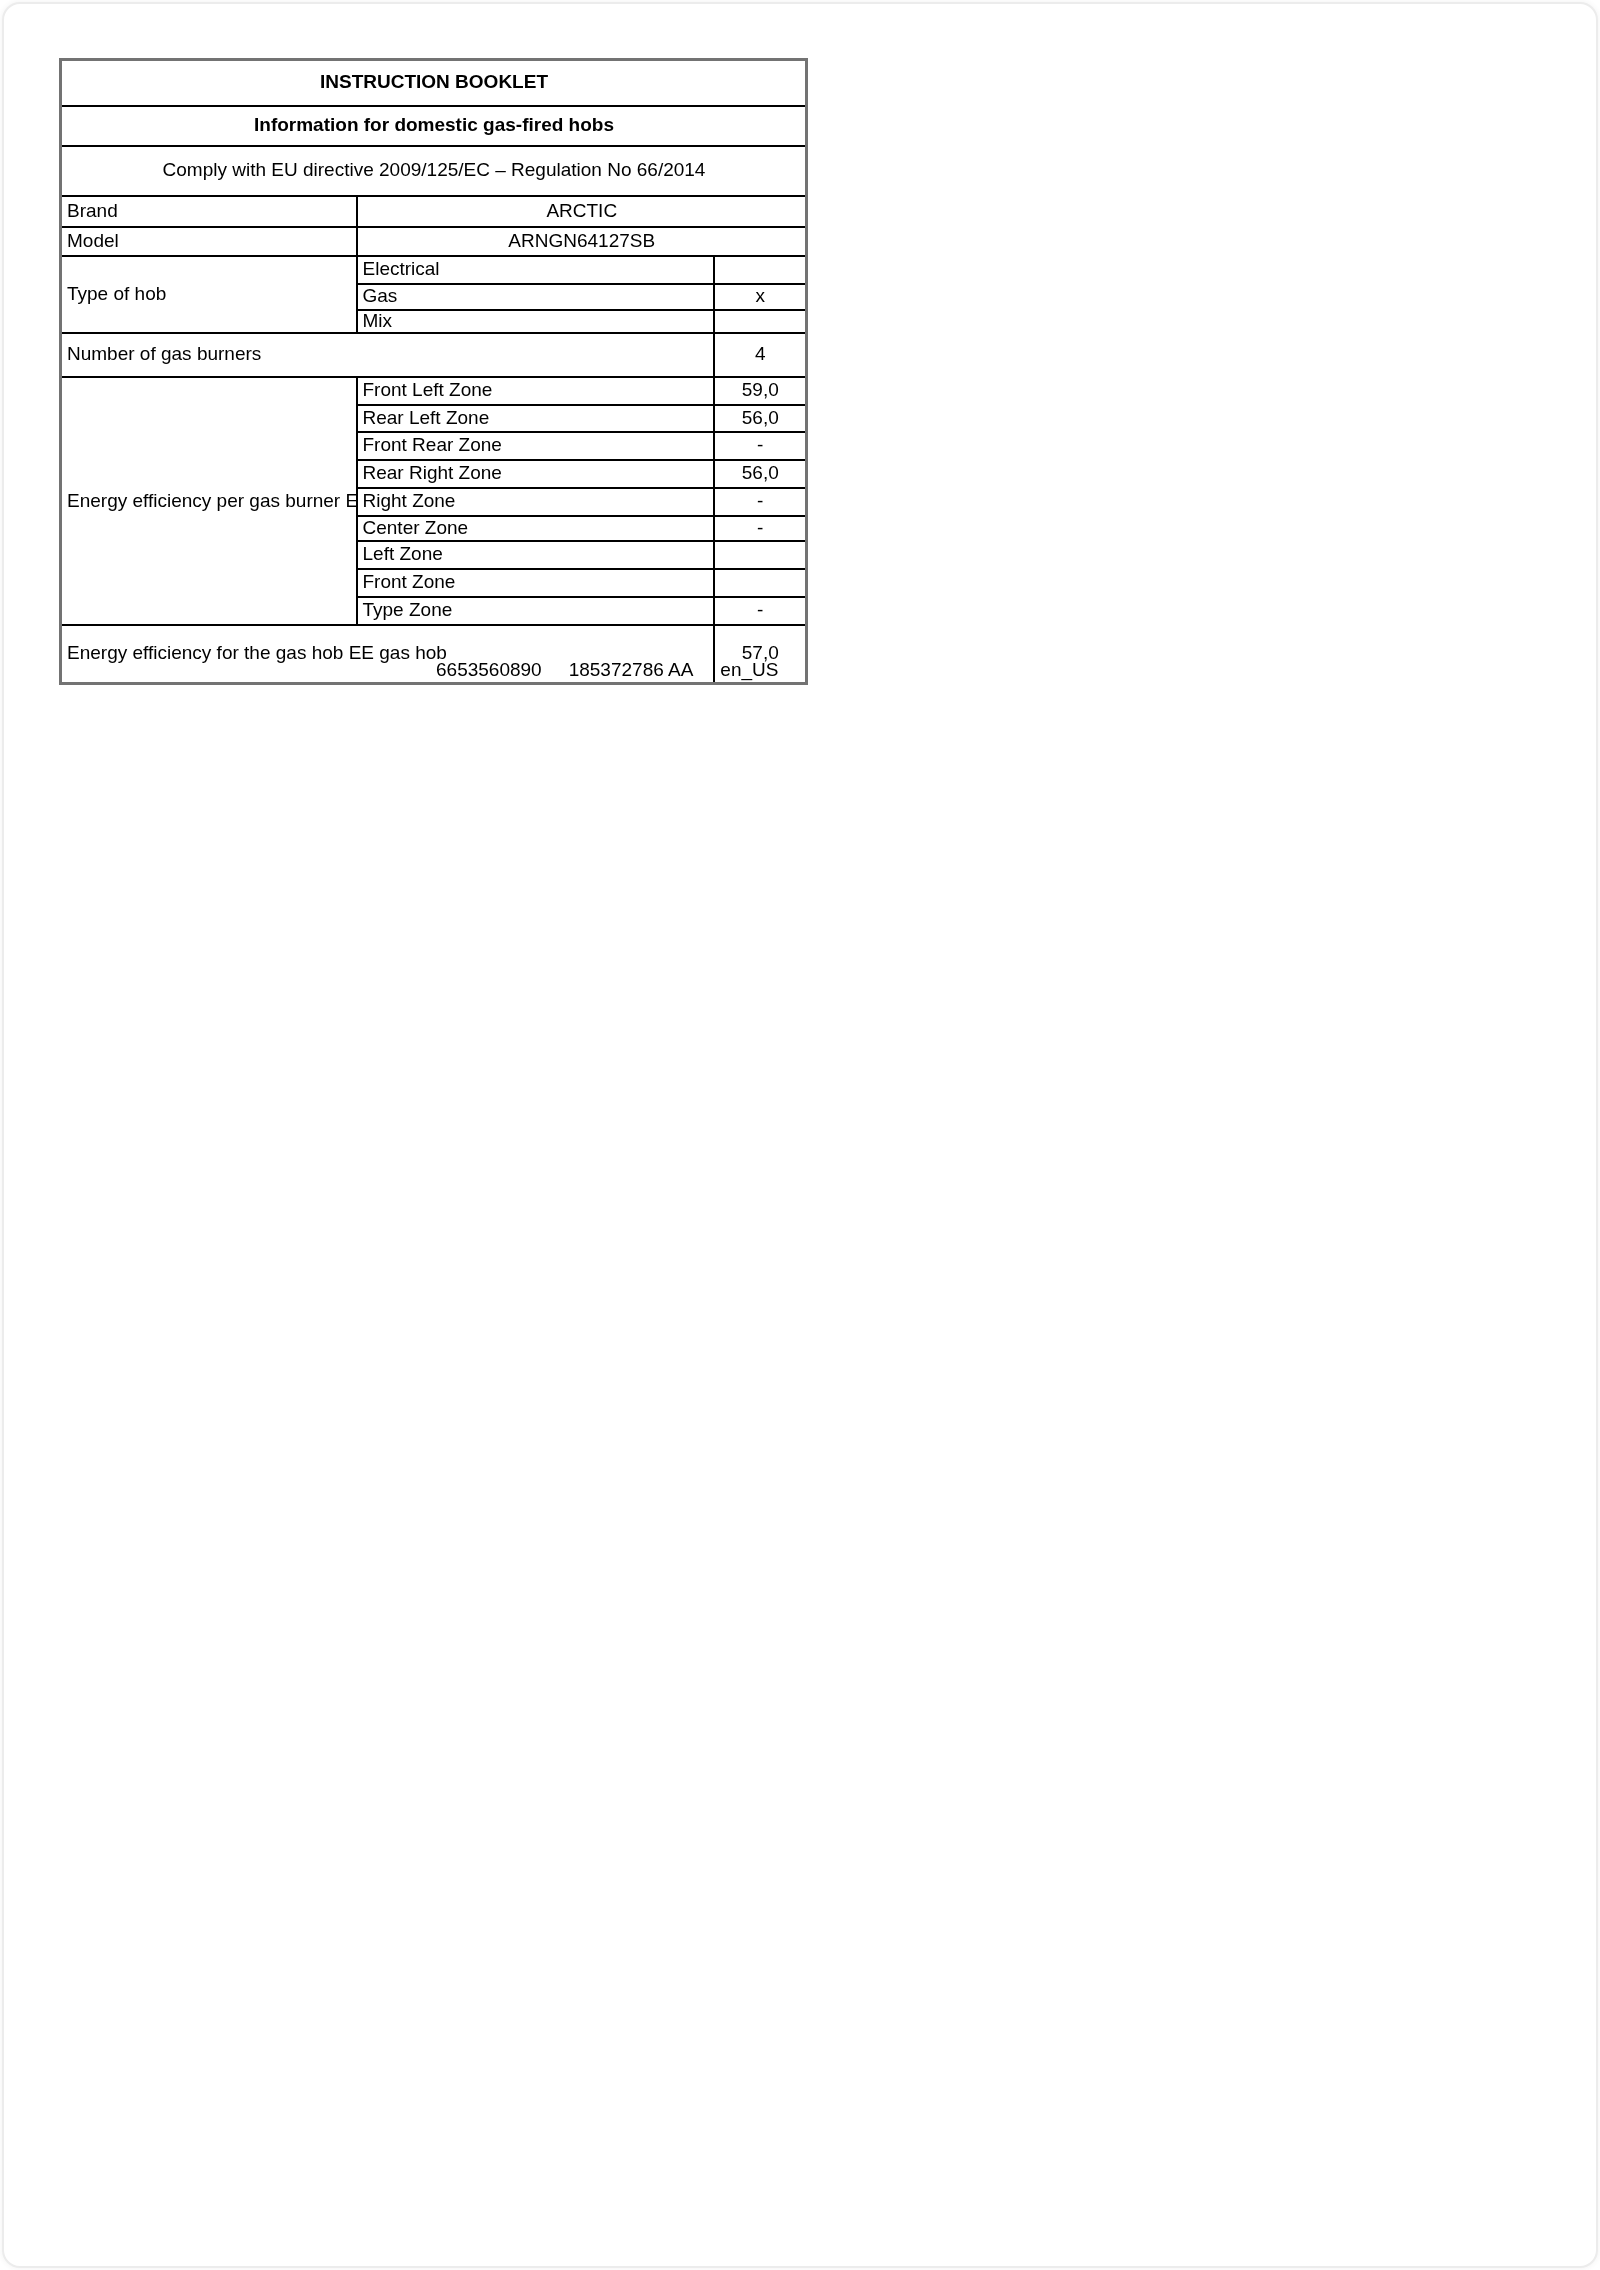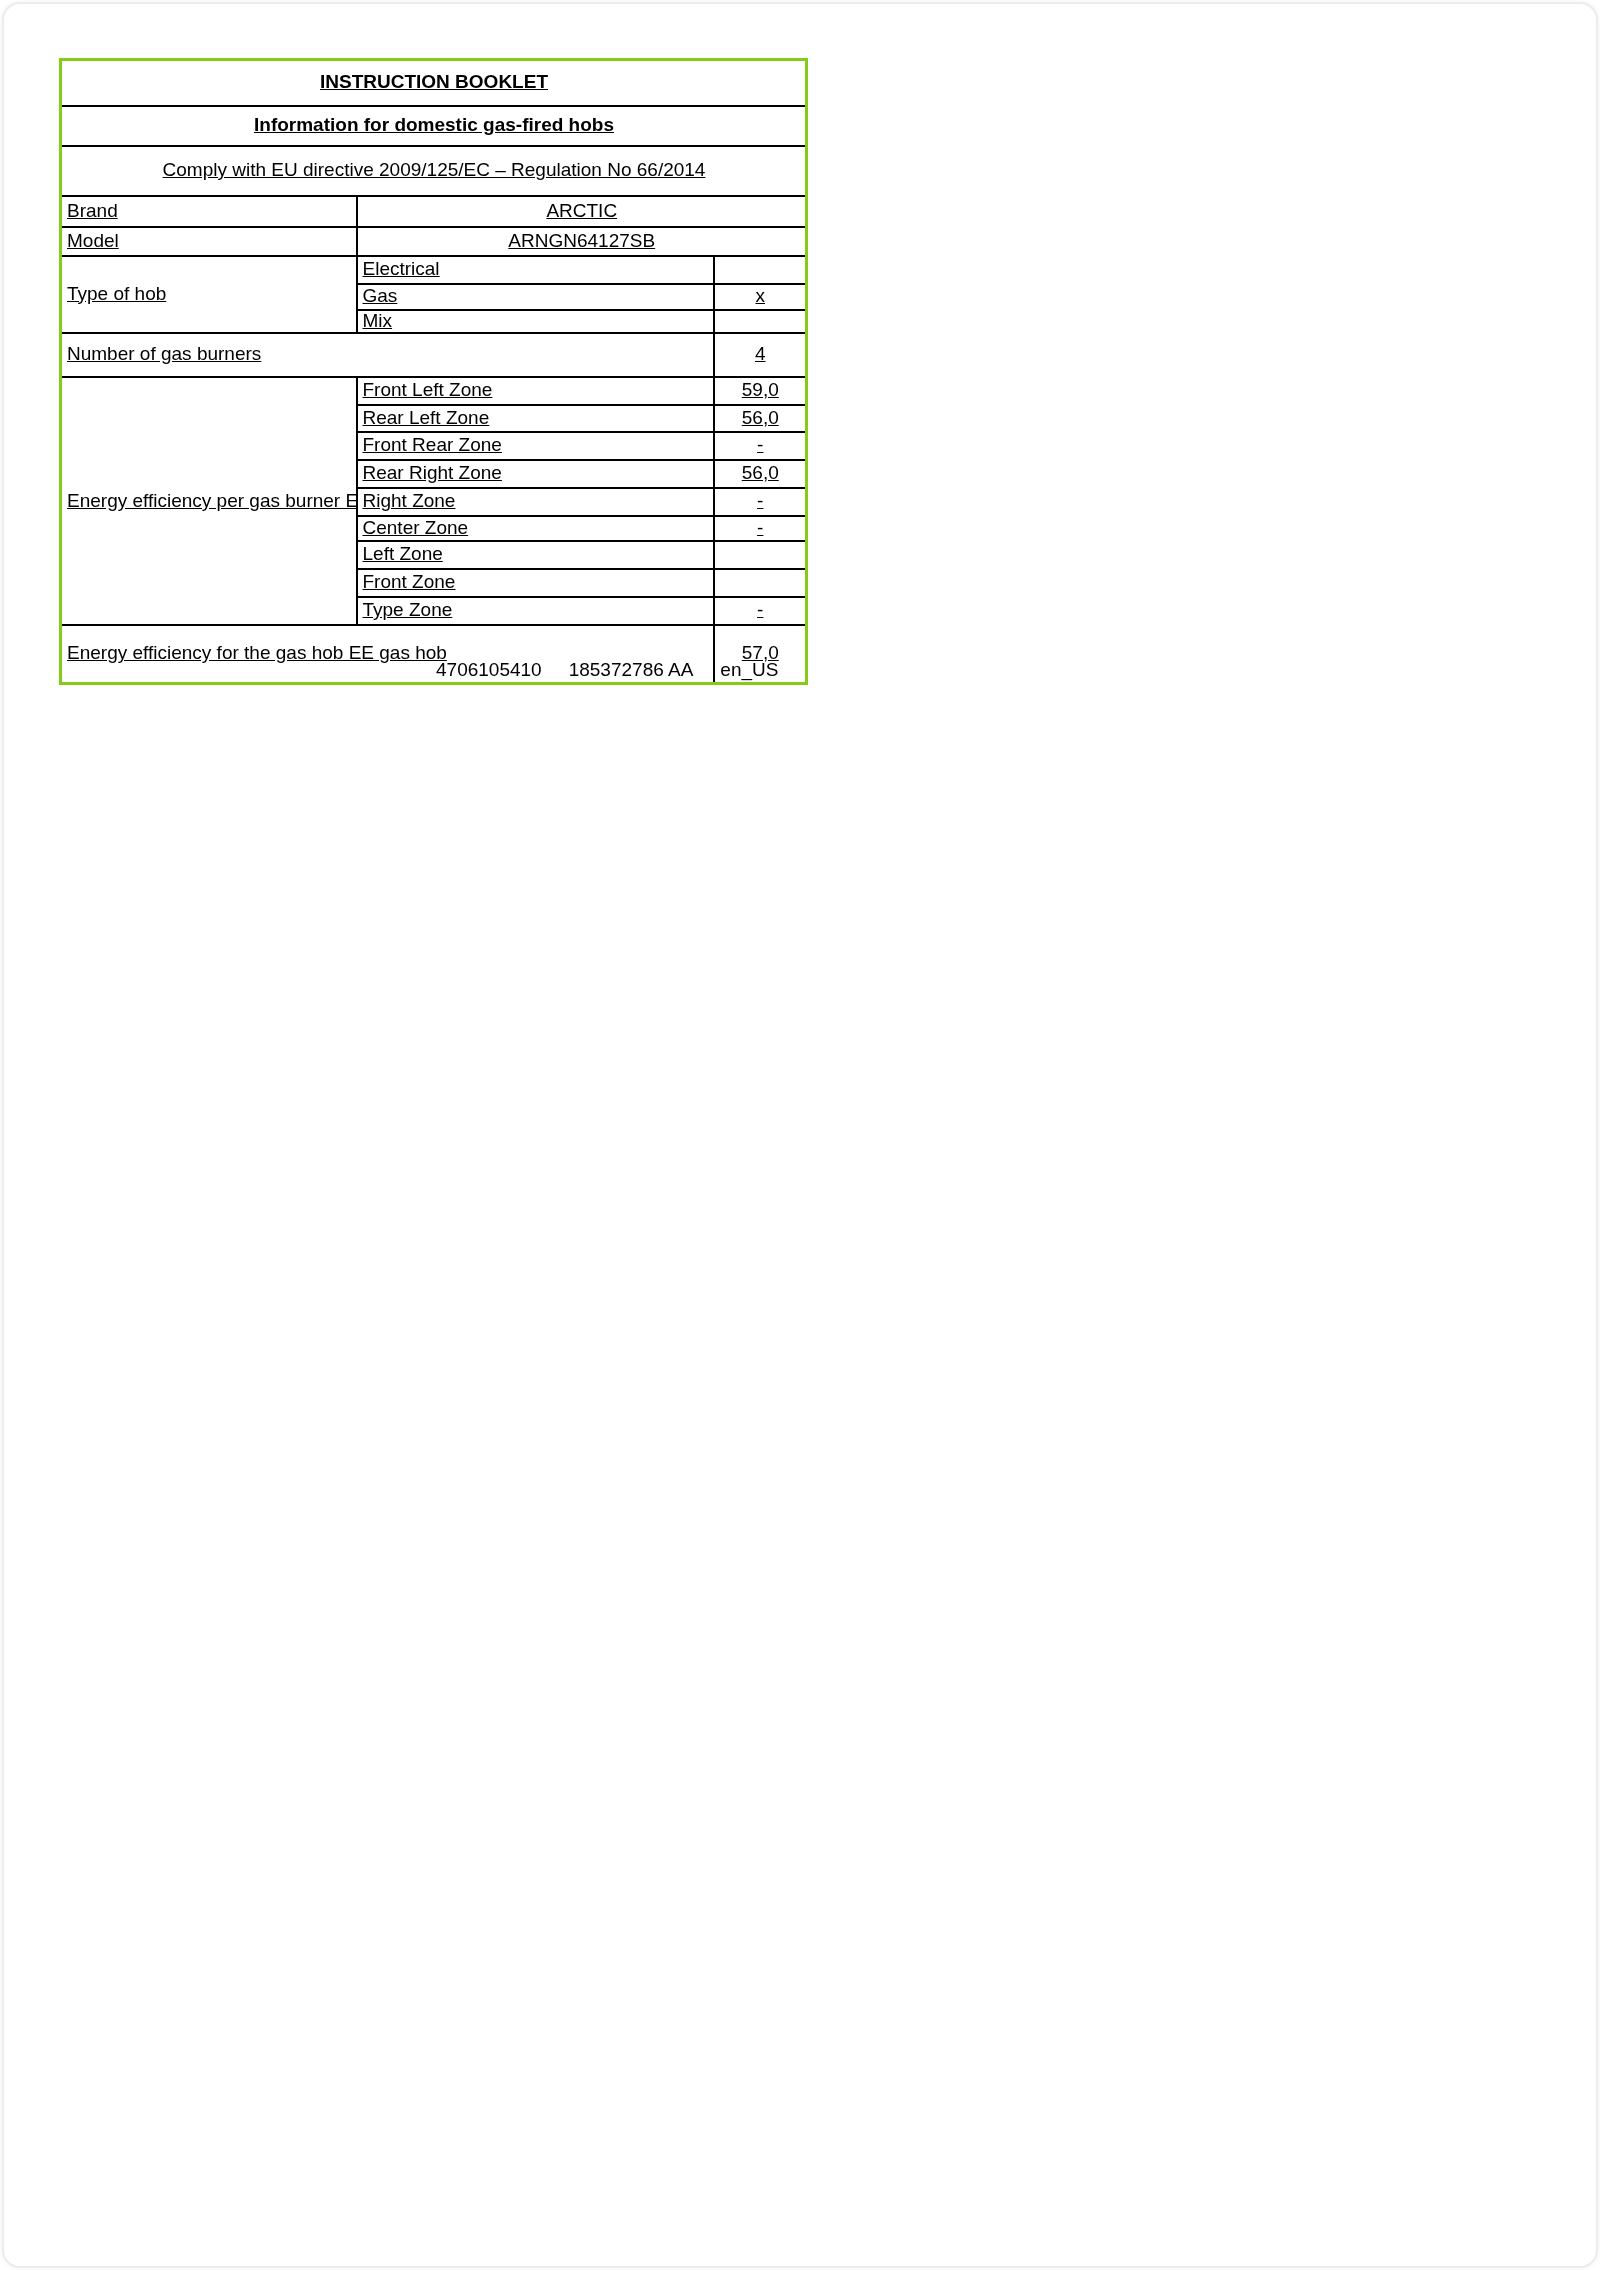--- a/index.html
+++ b/index.html
@@ -27,21 +27,21 @@
     color: #000;
     line-height: 1.1;
   }
   table.spec td {
     border: 2px solid #000;
     padding: 0 4px 0 5px;
     vertical-align: middle;
     overflow: hidden;
     white-space: nowrap;
   }
-  table.spec { border: 3px solid #84cc16; text-decoration: underline; }
+  table.spec { border: 3px solid #737373; }
   td.center { text-align: center; padding-left: 4px; }
   td.bold   { font-weight: bold; }
   td.multiline {
     white-space: pre-line;
     vertical-align: top;
     padding-top: 31px;
     line-height: 1.22;
   }
   .footer {
     position: absolute;
@@ -144,18 +144,18 @@
     </tr>
 
     <tr style="height:59px">
       <td colspan="2">Energy efficiency for the gas hob EE gas hob</td>
       <td class="center">57,0</td>
     </tr>
   </tbody>
     </table>
 
   <div class="footer">
-    <span>4706105410</span>
+    <span>6653560890</span>
     <span>185372786 AA</span>
     <span>en_US</span>
   </div>
 
 </div>
 
 </body></html>

